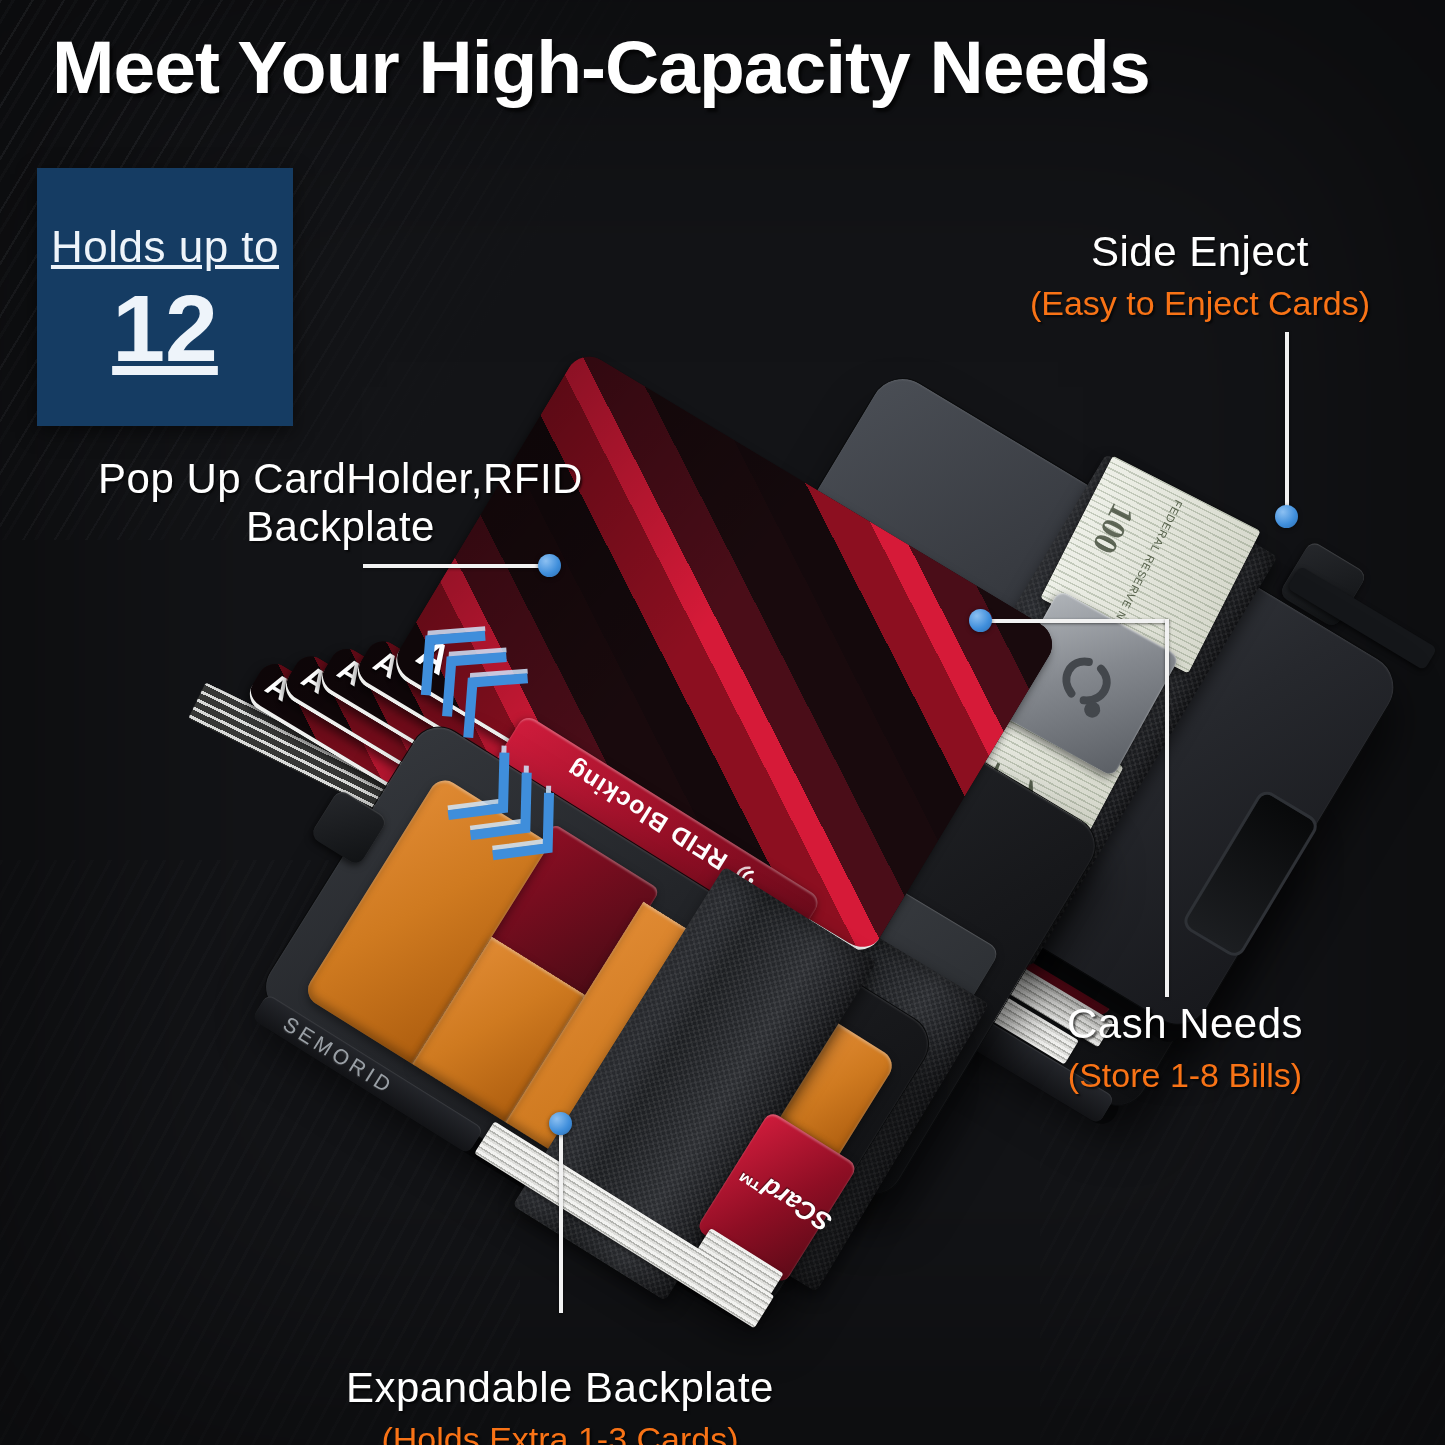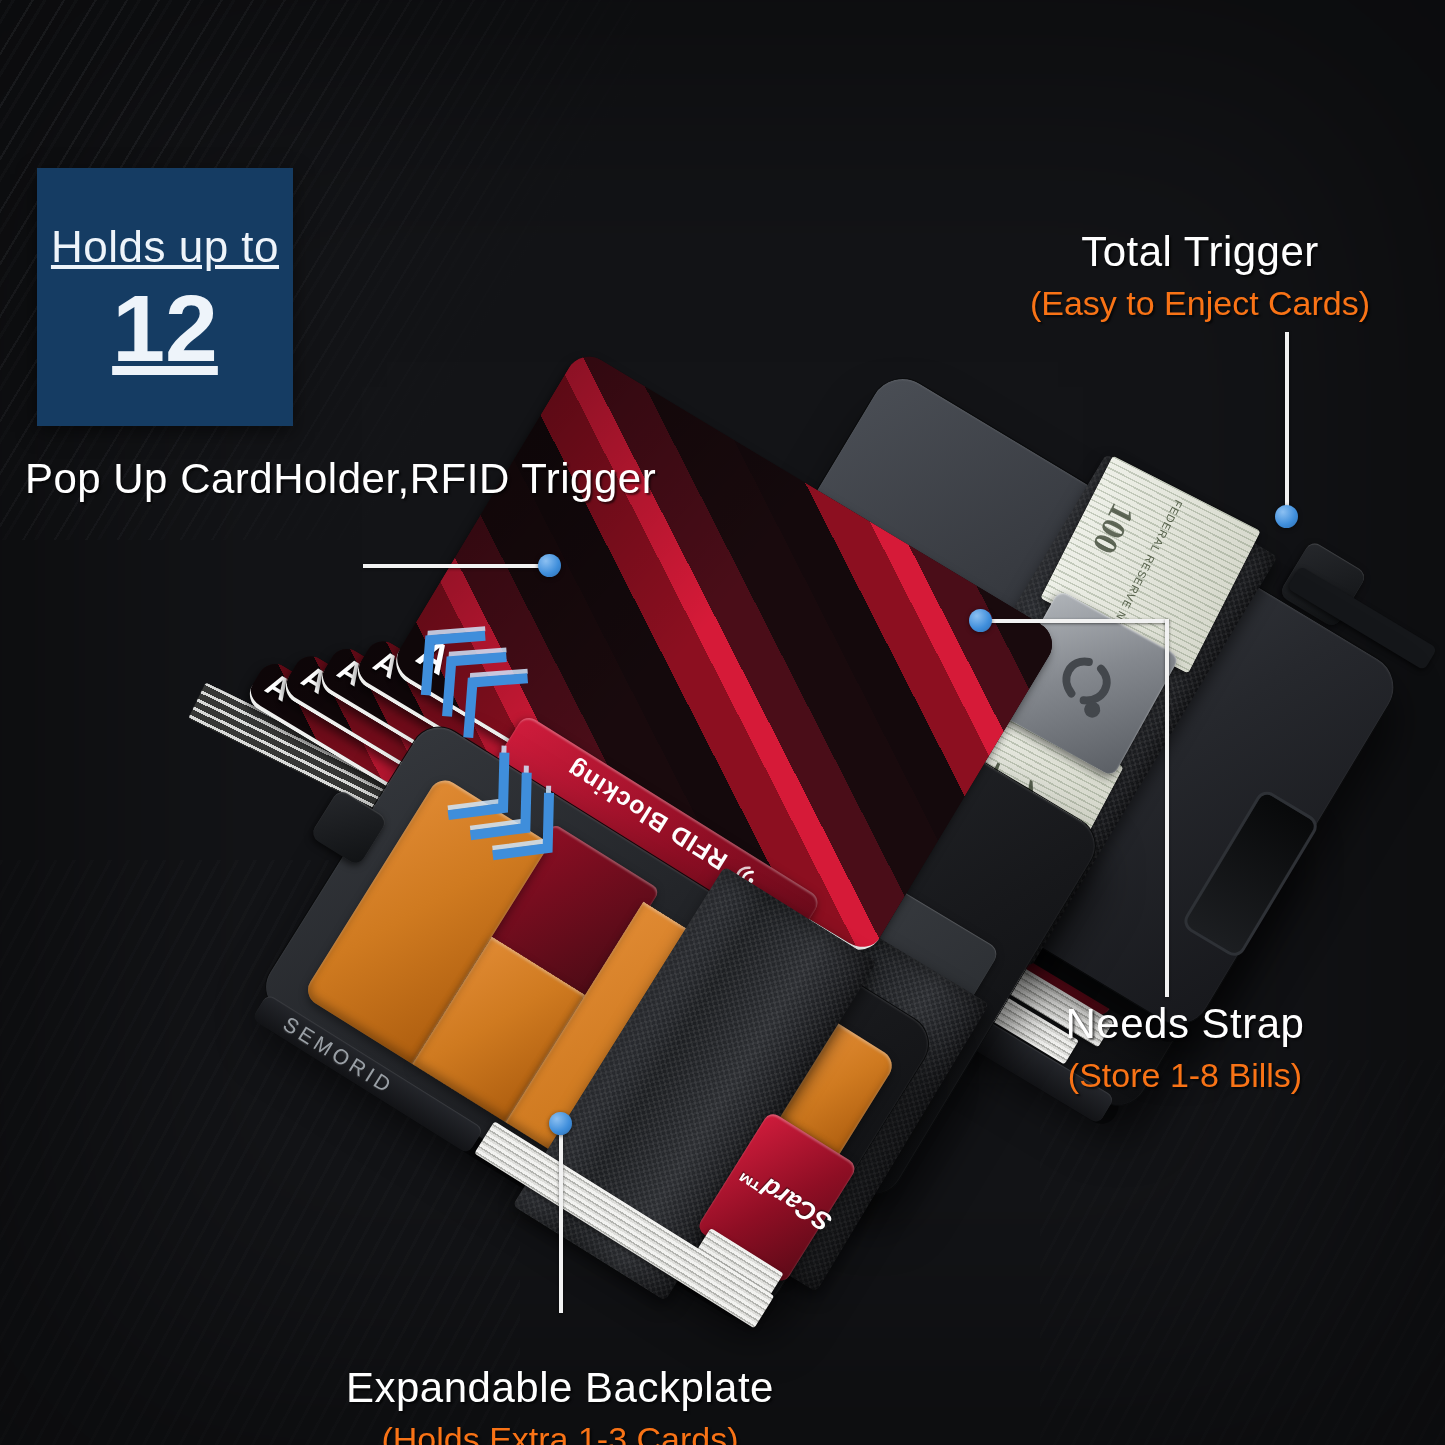--- a/index.html
+++ b/index.html
@@ -274,35 +274,36 @@
         <polyline points="42,8 78,50 42,92"></polyline>
         <polyline points="72,8 108,50 72,92"></polyline>
     </g>
     <g stroke="#3f8edb" stroke-width="10" fill="none">
       <polyline points="12,8 48,50 12,92"></polyline>
         <polyline points="42,8 78,50 42,92"></polyline>
         <polyline points="72,8 108,50 72,92"></polyline>
     </g>
   </svg>
 
+  <div class="abs title" style="left:52px;top:24px;z-index:30;">Meet Your High-Capacity Needs</div>
 
   <div class="abs badge" style="left:37px;top:168px;width:256px;height:258px;z-index:30;text-decoration:underline;">
     <span class="b-line">Holds up to</span>
     <span class="b-num">12</span>
   </div>
 
   <div class="abs callout" style="left:985px;top:228px;width:430px;z-index:30;">
-    <div class="c-label">Total Trigger</div>
+    <div class="c-label">Side Enject</div>
     <div class="c-detail">(Easy to Enject Cards)</div>
   </div>
   <div class="abs callout" style="left:18px;top:455px;width:645px;z-index:30;">
-    <div class="c-label">Pop Up CardHolder,RFID Trigger</div>
+    <div class="c-label">Pop Up CardHolder,RFID Backplate</div>
   </div>
   <div class="abs callout" style="left:1025px;top:1000px;width:320px;z-index:30;">
-    <div class="c-label">Needs Strap</div>
+    <div class="c-label">Cash Needs</div>
     <div class="c-detail">(Store 1-8 Bills)</div>
   </div>
   <div class="abs callout" style="left:250px;top:1364px;width:620px;z-index:30;">
     <div class="c-label">Expandable Backplate</div>
     <div class="c-detail">(Holds Extra 1-3 Cards)</div>
   </div>
 
   <div class="abs cline" style="left:1285px;top:332px;width:4px;height:175px;"></div>
   <div class="abs cdot" style="left:1275px;top:505px;"></div>
 

